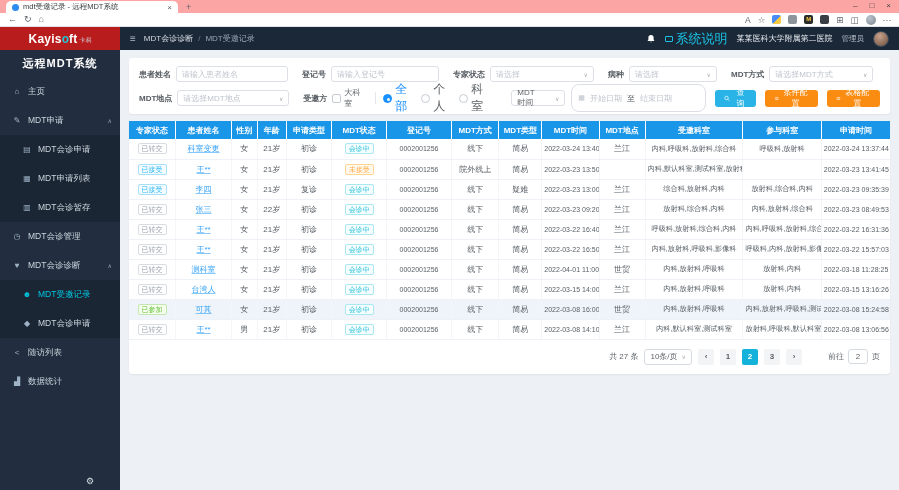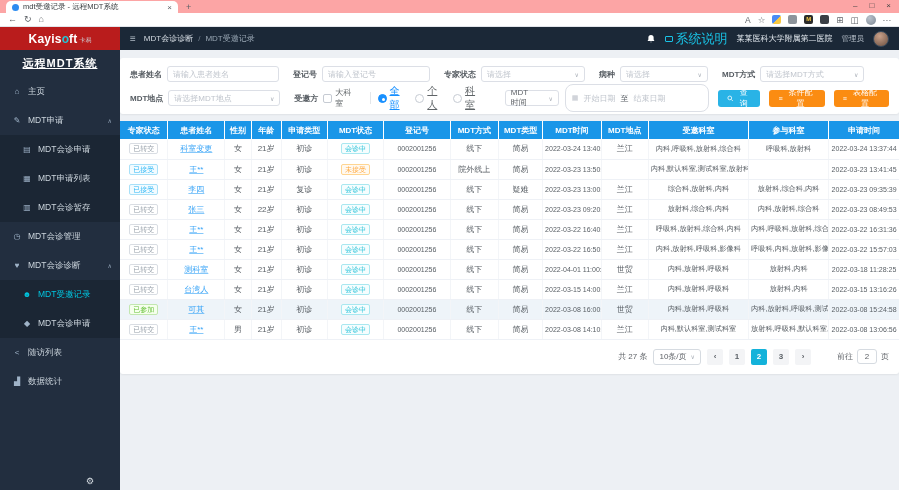--- a/index.html
+++ b/index.html
@@ -47,52 +47,52 @@
   .bell svg { display:block; }
   .syshelp { display:flex; align-items:center; gap:3px; color:#19c3e6; font-size:13px; }
   .mon { display:inline-block; width:8px; height:6px; border:1px solid #19c3e6; border-radius:1px; }
   .hospital { color:#e4eaf0; font-size:8px; }
   .username { color:#b9c2cc; font-size:7.5px; }
   .avatar { width:16px; height:16px; border-radius:50%; background:radial-gradient(circle at 40% 30%,#c9a18a,#6b4f3f); border:1px solid #3a4a5c; }
 
   
   .bodyrow { flex:1; display:flex; min-height:0; }
   .sidebar { width:120px; flex:none; background:#222e3f; position:relative; }
-  .side-title { height:27px; display:flex; align-items:center; justify-content:center; color:#fff; font-size:11px; font-weight:bold; letter-spacing:1px;text-decoration:underline; }
+  .side-title { height:27px; display:flex; align-items:center; justify-content:center; color:#fff; font-size:11px; font-weight:bold; letter-spacing:1px; }
   .menu-item { height:29px; display:flex; align-items:center; padding-left:12px; gap:6px; color:#ccd5dd; font-size:8.5px; cursor:default; }
   .mi-icon { width:10px; color:#9fb3c8; font-size:8px; text-align:center; flex:none; }
   .mi-arrow { margin-left:auto; margin-right:8px; color:#8fa0b3; font-size:6px; }
   .submenu { background:#1b2634; }
   .submenu-item { height:29px; display:flex; align-items:center; padding-left:22px; gap:6px; color:#ccd5dd; font-size:8.5px; }
   .submenu-item.active { color:#00c6e0; }
   .submenu-item.active .mi-icon { color:#00c6e0; }
   .gear { position:absolute; bottom:4px; right:26px; color:#d6dde3; font-size:9px; }
 
-  .main { flex:1; padding:8px 0; min-width:0; }
+  .main { flex:1; padding:8px 9px; min-width:0; }
 
   
   .filter-card { background:#fff; border-radius:3px; padding:6px 10px; box-shadow:0 1px 2px rgba(0,0,0,.06); }
   .frow { display:flex; align-items:center; height:20px; }
   .frow + .frow { margin-top:4px; }
   .field { display:flex; align-items:center; margin-right:14px; }
   .flabel { font-size:8px; font-weight:bold; color:#555b61; margin-right:5px; white-space:nowrap; }
   .finput, .fselect { height:16px; border:1px solid #dcdfe6; border-radius:3px; font-size:8px; padding:0 5px; color:#5f6368; background:#fff; }
   .finput::placeholder { color:#bfc4cc; font-size:8px; }
   .fselect { display:flex; align-items:center; justify-content:space-between; gap:17px; }
   .fselect .ph { color:#bfc4cc; }
   .fselect .val { color:#5f6368; }
   .caret { color:#aab0b8; font-size:6px; }
   .w96{width:112px}.w108{width:108px}.w104{width:104px}.w88{width:88px}.w54{width:54px}
   .checkbox { width:9px; height:9px; border:1px solid #c6cbd3; border-radius:2px; background:#fff; flex:none; }
   .cb-label { font-size:8px; color:#5f6467; margin:0 6px 0 3px; }
   .vdiv { width:1px; height:12px; background:#e3e6ea; margin:0 7px; }
   .radio { width:9px; height:9px; border:1px solid #c6cbd3; border-radius:50%; background:#fff; flex:none; position:relative; }
   .radio.checked { background:#1890ff; border-color:#1890ff; }
   .radio.checked::after { content:""; position:absolute; left:3px; top:3px; width:3px; height:3px; border-radius:50%; background:#fff; }
-  .rl { font-size:10px; color:#5f6467; margin:0 8px 0 3px;text-decoration:underline; }
+  .rl { font-size:12px; color:#5f6467; margin:0 8px 0 3px; }
   .rl.blue { color:#1890ff; }
   .daterange { height:28px; border:1px solid #dcdfe6; border-radius:8px; display:flex; align-items:center; gap:5px; padding:0 6px; font-size:8px; color:#bfc4cc; width:150px; }
   .daterange .cal { color:#c0c4cc; font-size:7px; }
   .daterange .to { color:#5a6066; }
   .btn { height:17px; border:none; border-radius:3px; color:#fff; font-size:8px; display:flex; align-items:center; gap:3px; padding:0 9px; margin-left:9px; font-family:inherit; }
   .btn.cyan { background:#29b3e6; }
   .btn.orange { background:#fb8c12; }
   .bico { font-size:7px; line-height:1; }
 
   

